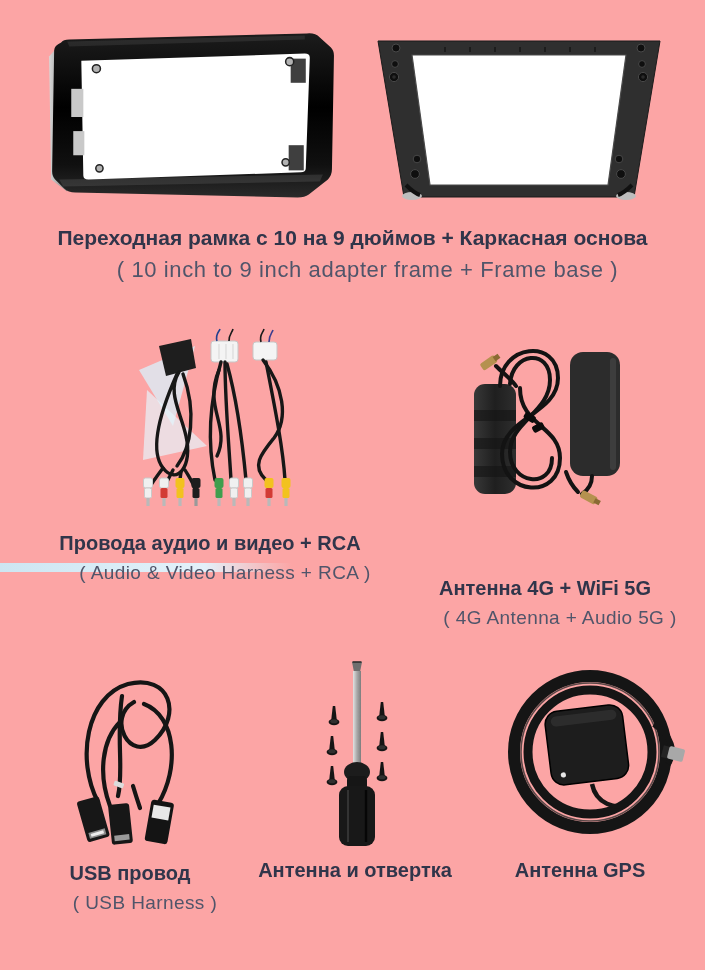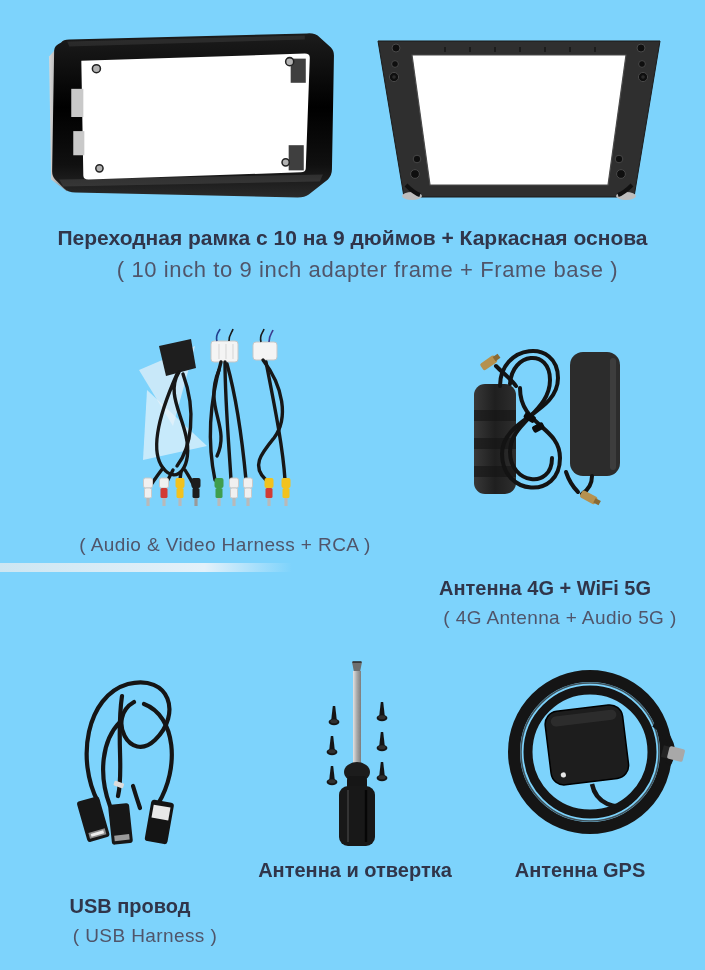--- a/index.html
+++ b/index.html
@@ -1,17 +1,17 @@
 <!DOCTYPE html>
 <html><head>
 <meta charset="utf-8">
 <style>
   html,body{margin:0;padding:0;background:#fff;}
   .page{
-    position:relative;width:705px;height:970px;background:#7dd3fc;
+    position:relative;width:705px;height:970px;background:#fca5a5;
     font-family:"Liberation Sans",sans-serif;overflow:hidden;
   }
   .photo{position:absolute;}
   #adapter-frame{left:33px;top:26px;}
   #frame-base{left:370px;top:33px;}
   #harness{left:133px;top:328px;}
   #antenna4g{left:460px;top:326px;}
   #usb{left:58px;top:656px;}
   #screwdriver{left:286px;top:658px;}
   #gps{left:496px;top:652px;}
@@ -19,21 +19,21 @@
   .caption{position:absolute;text-align:center;}
   .cap-ru{font-weight:700;color:#30354a;font-size:20px;line-height:28px;}
   .cap-en{font-weight:400;color:#50556a;font-size:19px;line-height:31px;letter-spacing:.4px;padding-left:30px;}
 
   #title-block{left:0;top:222px;width:705px;}
   #title-block .cap-ru{font-size:21px;line-height:31px;}
   #title-block .cap-en{font-size:22px;line-height:33px;letter-spacing:.6px;}
 
   #caption-harness{left:15px;top:529px;width:390px;}
   #caption-antenna4g{left:400px;top:529px;width:290px;margin-top:45px;}
-  #caption-usb{left:25px;top:892px;width:210px;text-align:center;}
+  #caption-usb{left:25px;top:859px;width:210px;text-align:center;}
   #caption-screws{left:215px;top:856px;width:280px;}
   #caption-gps{left:480px;top:856px;width:200px;}
 
   .wm-line{
     position:absolute;left:0;top:563px;width:292px;height:9px;
     background:linear-gradient(90deg,#cde6f2 0%,#e3f1fa 70%,rgba(227,241,250,0) 100%);
   }
 </style>
 </head>
 <body>
@@ -232,20 +232,21 @@
       <rect x="35" y="33.5" width="6" height="5" fill="#8a6a33"></rect>
     </g>
     <g transform="rotate(28 130 172)">
       <rect x="120" y="168" width="17" height="8" rx="2" fill="#b5914f"></rect>
       <rect x="135" y="169.5" width="6" height="5" fill="#8a6a33"></rect>
     </g>
   </svg>
 
   <div class="wm-line"></div>
   <div id="caption-harness" class="caption">
+    <div class="cap-ru">Провода аудио и видео + RCA</div>
     <div class="cap-en">( Audio &amp; Video Harness + RCA )</div>
   </div>
   <div id="caption-antenna4g" class="caption">
     <div class="cap-ru">Антенна 4G + WiFi 5G</div>
     <div class="cap-en">( 4G Antenna + Audio 5G )</div>
   </div>
 
   <svg id="usb" class="photo" width="148" height="198" viewBox="0 0 148 198">
     <g stroke="#151515" stroke-width="4.2" fill="none" stroke-linecap="round">
       <path d="M40,146 C18,104 28,40 70,28 C112,18 124,58 97,84 C72,108 48,62 76,46"></path>

